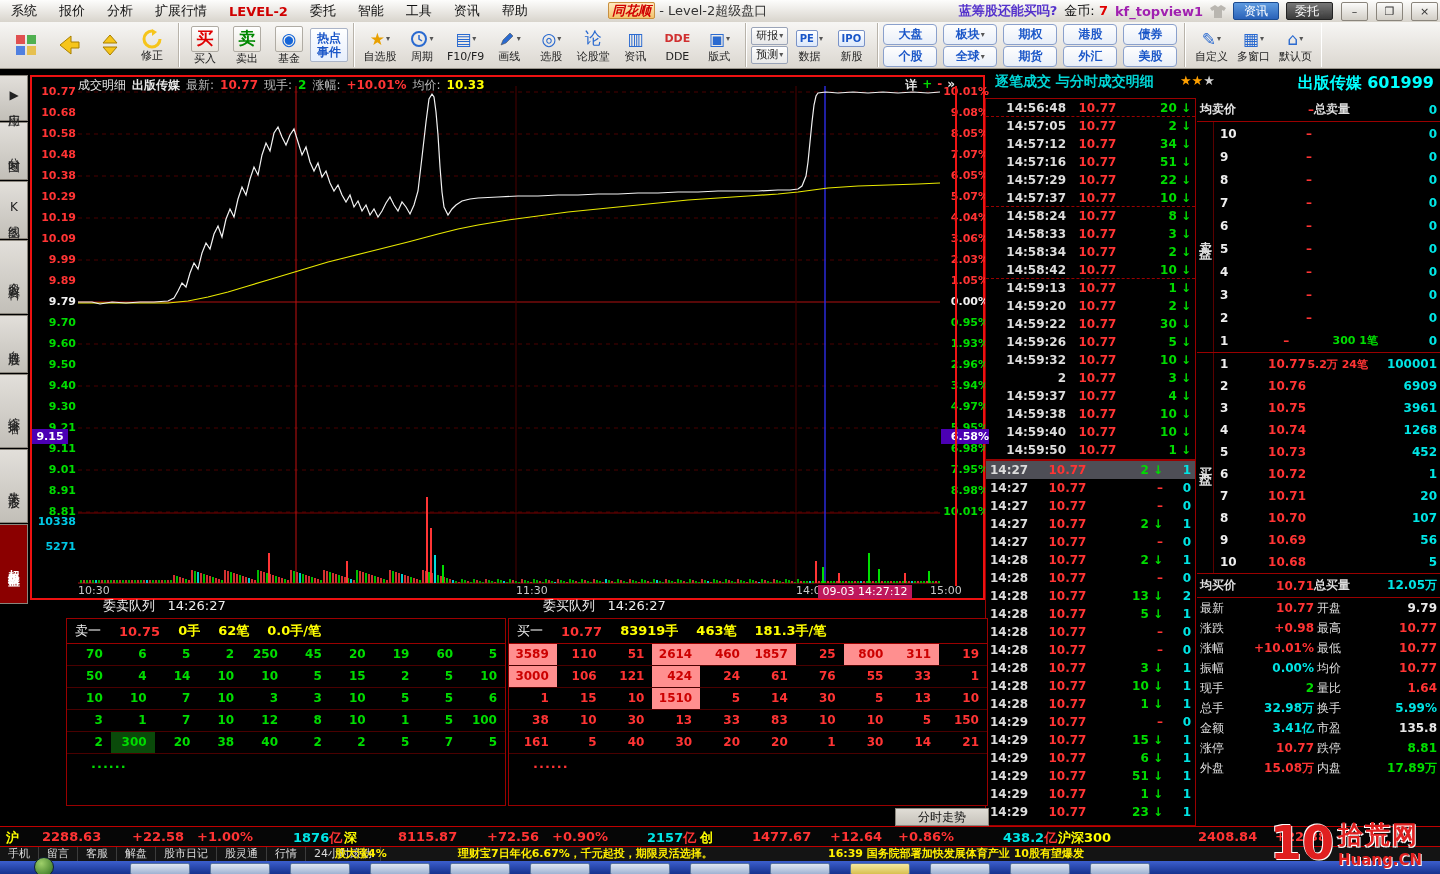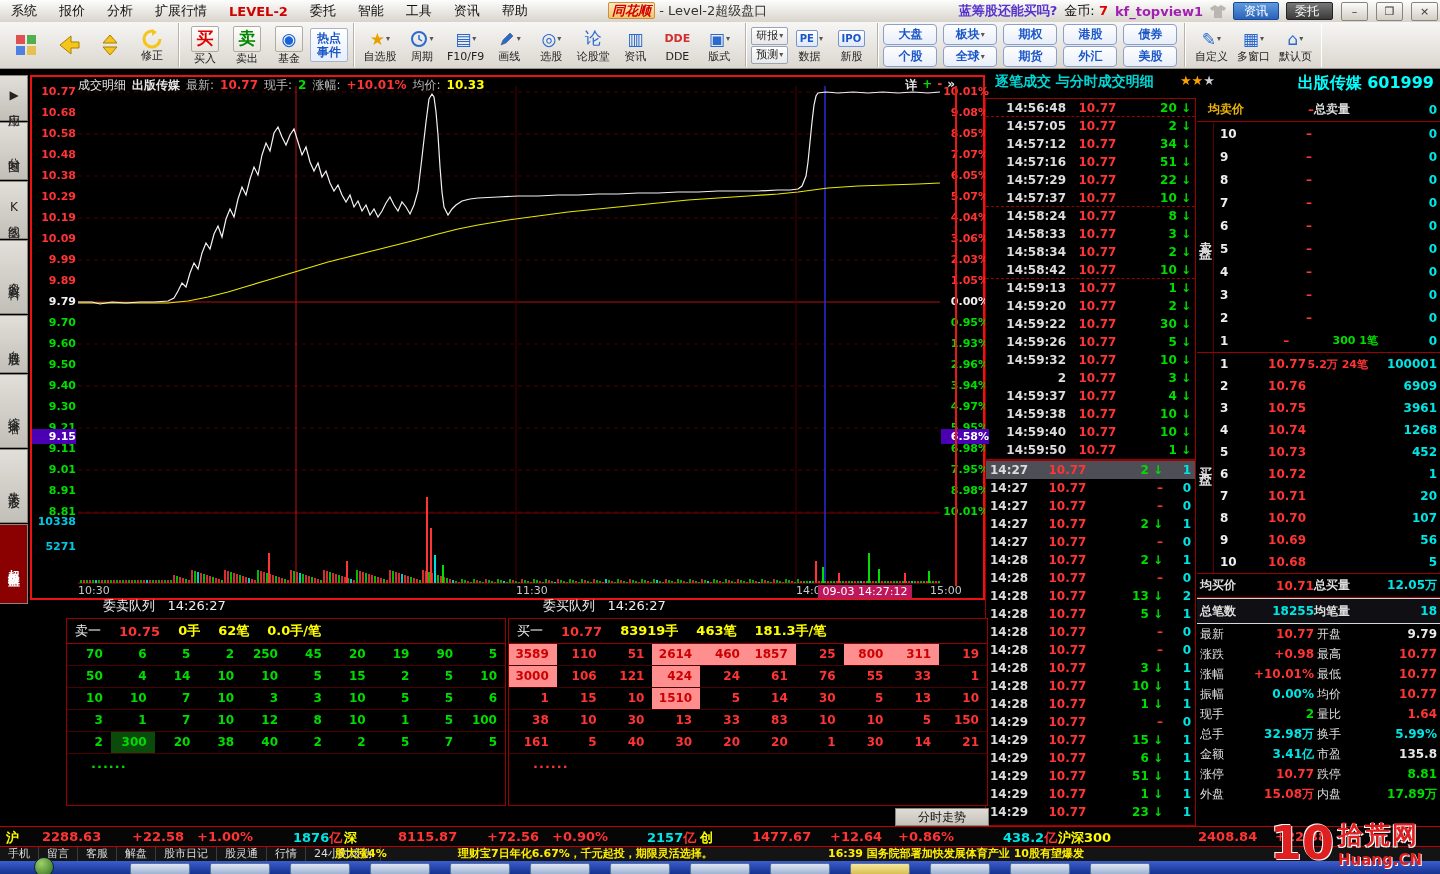--- a/index.html
+++ b/index.html
@@ -376,21 +376,21 @@
         <div class="pct-lab" style="top: 239px; color: rgb(0, 221, 0);">0.95%</div>
         <div class="pct-lab" style="top: 260px; color: rgb(0, 221, 0);">1.93%</div>
         <div class="pct-lab" style="top: 281px; color: rgb(0, 221, 0);">2.96%</div>
         <div class="pct-lab" style="top: 302px; color: rgb(0, 221, 0);">3.94%</div>
         <div class="pct-lab" style="top: 323px; color: rgb(0, 221, 0);">4.97%</div>
         <div class="pct-lab" style="top: 344px; color: rgb(0, 221, 0);">5.95%</div>
         <div class="pct-lab" style="top: 365px; color: rgb(0, 221, 0);">6.98%</div>
         <div class="pct-lab" style="top: 386px; color: rgb(0, 221, 0);">7.95%</div>
         <div class="pct-lab" style="top: 407px; color: rgb(0, 221, 0);">8.98%</div>
         <div class="pct-lab" style="top: 428px; color: rgb(0, 221, 0);">10.01%</div>
-        <div class="hl-badge" style="left: 0px; top: 352px; width: 44px;">9.15</div>
+        <div class="hl-badge" style="left: 0px; top: 352px; width: 36px; text-align: center;">9.15</div>
         <div class="hl-badge" style="left: 909px; top: 352px; width: 48px;">6.58%</div>
         <div class="axis-lab vaxis" style="top: 438px; color: rgb(0, 200, 229);">10338</div>
         <div class="axis-lab vaxis" style="top: 463px; color: rgb(0, 200, 229);">5271</div>
         <div class="time-lab" style="left: 46px;">10:30</div>
         <div class="time-lab" style="left: 484px;">11:30</div>
         <div class="time-lab" style="left: 764px;">14:00</div>
         <div class="time-lab" style="left: 898px;">15:00</div>
       </div>
     <div id="plot"><svg width="864" height="500">
           <line x1="0" y1="6" x2="862" y2="6" stroke="#4a0000" stroke-width="1" stroke-dasharray="4,4"></line>
@@ -942,21 +942,21 @@
       <div class="frow">
         <span class="tt">14:29</span>
         <span class="tp">10.77</span>
         <span class="tv">23 ↓</span>
         <span class="tn">1</span>
       </div>
     </div>
 
   <div id="ob">
     <div id="ob-avg-sell">
-      <span style="color:#eab308;padding-left:11px">均卖价</span>
+      <span style="color:#e5e5e5;padding-left:3px">均卖价</span>
       <span class="red" style="text-align:right;font-weight:bold">–</span>
       <span style="color:#ddd">总卖量</span>
       <span class="cyn" style="text-align:right;padding-right:3px;font-weight:bold">0</span>
     </div>
     <div class="area" id="sell-area">
       <div class="strip">卖盘</div>
       <div class="levels" id="sell-levels">
           <div class="lvl" style="grid-template-columns: 26px 1fr auto 62px; height: 23px;">
             <span class="n">10</span>
             <span class="dash">–</span>
@@ -1082,26 +1082,20 @@
             <span class="note red"></span>
             <span class="vol">5</span>
           </div>
         </div>
     </div>
     <div id="ob-avg-buy">
       <span style="color:#ddd;padding-left:3px">均买价</span>
       <span class="red" style="text-align:right;font-weight:bold">10.71</span>
       <span style="color:#ddd">总买量</span>
       <span class="cyn" style="text-align:right;padding-right:3px;font-weight:bold">12.05万</span>
-    </div>
-    <div id="ob-zbs">
-      <span style="color:#ddd;padding-left:3px">总笔数</span>
-      <span class="cyn" style="text-align:right;font-weight:bold">18255</span>
-      <span style="color:#ddd">均笔量</span>
-      <span class="cyn" style="text-align:right;padding-right:3px;font-weight:bold">18</span>
     </div>
     <div id="ob-stats">
         <div class="stat-row">
           <span class="l">最新</span>
           <span class="v red">10.77</span>
           <span class="l">开盘</span>
           <span class="v last wht">9.79</span>
         </div>
         <div class="stat-row">
           <span class="l">涨跌</span>
@@ -1166,21 +1160,21 @@
       </div>
       <div class="q-row">
         <span class="grn">70</span>
         <span class="grn">6</span>
         <span class="grn">5</span>
         <span class="grn">2</span>
         <span class="grn">250</span>
         <span class="grn">45</span>
         <span class="grn">20</span>
         <span class="grn">19</span>
-        <span class="grn">90</span>
+        <span class="grn">60</span>
         <span class="grn">5</span>
       </div>
       <div class="q-row">
         <span class="grn">50</span>
         <span class="grn">4</span>
         <span class="grn">14</span>
         <span class="grn">10</span>
         <span class="grn">10</span>
         <span class="grn">5</span>
         <span class="grn">15</span>

